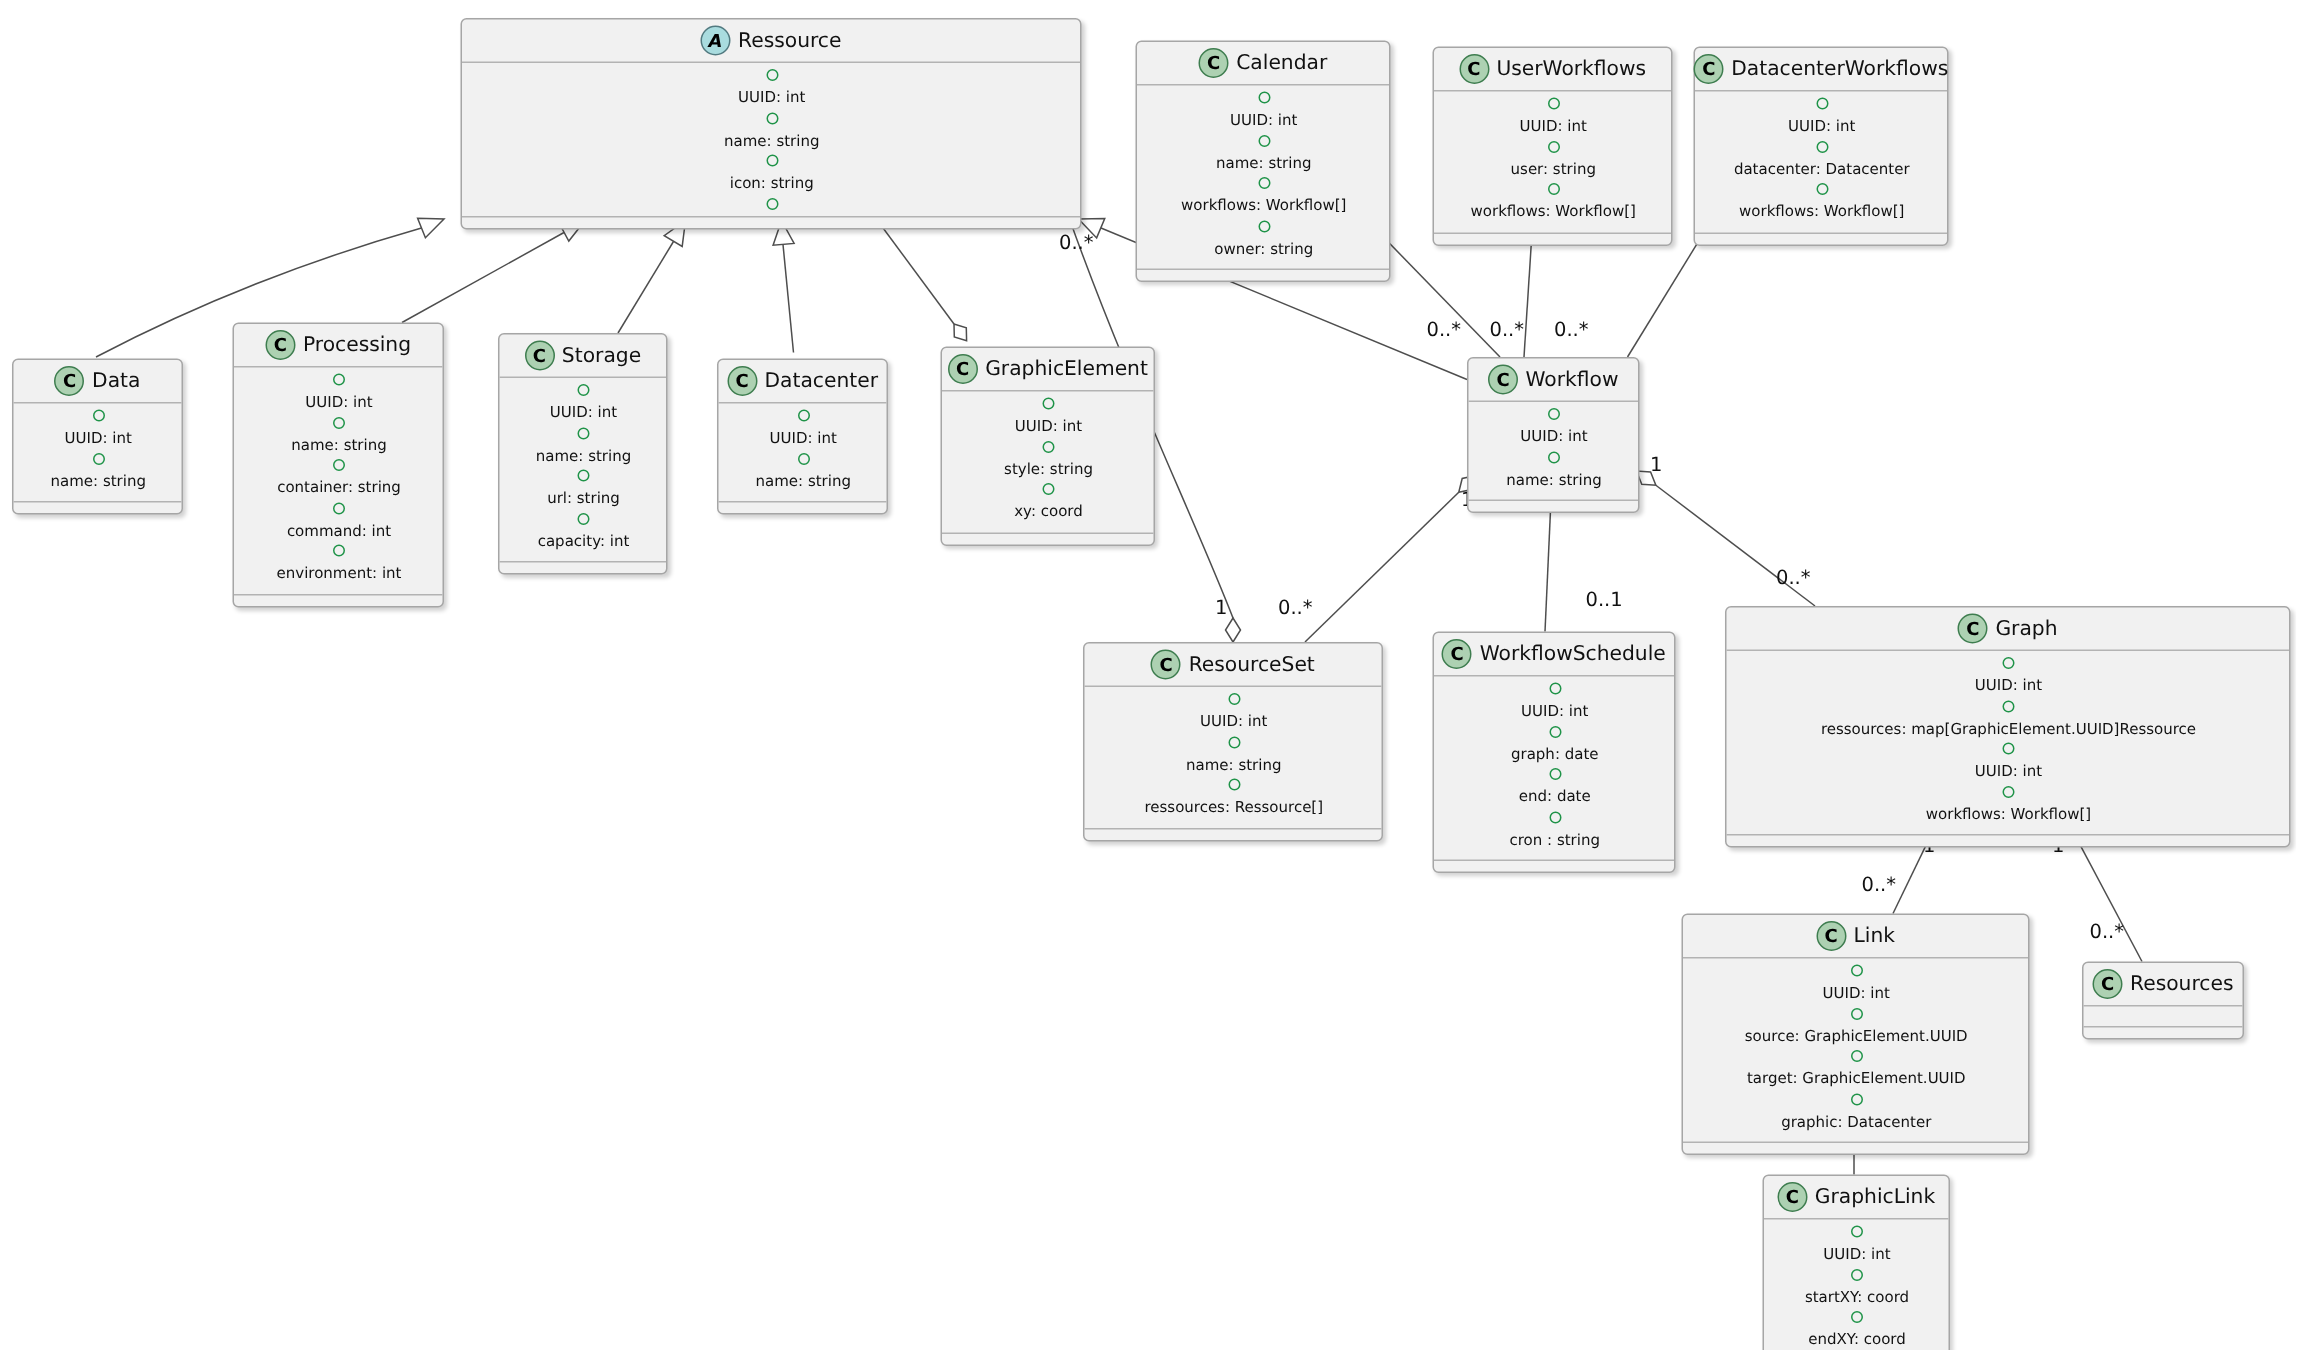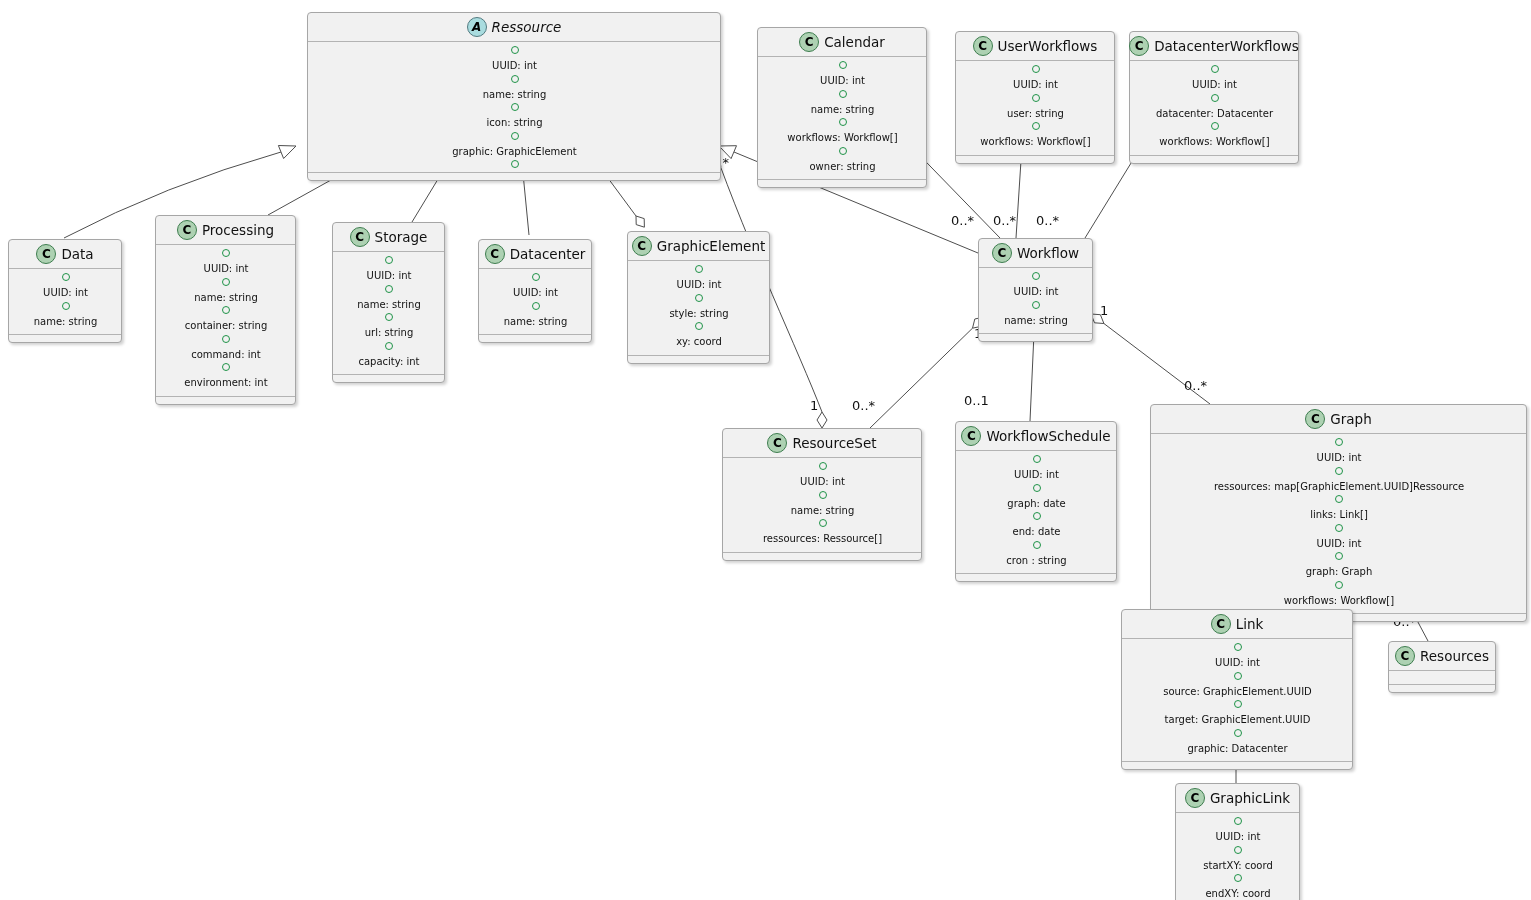--- a/index.html
+++ b/index.html
@@ -10,21 +10,21 @@
   svg.edges polygon{stroke:#4e4e4e;stroke-width:1;fill:#ffffff;}
 
   .uml-class{position:absolute;background:#f1f1f1;border:1px solid #a6a6a6;border-radius:4px;
              box-shadow:2px 2px 3px rgba(0,0,0,0.18);}
   .uml-title{display:flex;align-items:center;justify-content:center;gap:5px;
              padding:4px 6px;border-bottom:1px solid #b3b3b3;font-size:13.5px;white-space:nowrap;}
   .circ{width:18px;height:18px;border-radius:50%;background:#ADD1B2;border:1px solid #3E7D4F;
         display:flex;align-items:center;justify-content:center;
         font-weight:bold;font-size:12px;color:#000;flex:0 0 auto;}
   .circ.abstract{background:#A9DCDF;border-color:#527A80;font-style:italic;}
-  .tname.italic{font-style:italic;}
+  .tname.italic{}
   .uml-attrs{padding:4px 4px 4px 5px;border-bottom:1px solid #b3b3b3;min-height:5px;}
   .attr-row{display:flex;align-items:center;gap:4px;font-size:10px;line-height:16.5px;white-space:nowrap;flex-direction:column;}
   .field-icon{width:6px;height:6px;border-radius:50%;border:1px solid #1f9348;background:transparent;flex:0 0 auto;}
   .uml-methods{height:7px;}
   .mult{position:absolute;font-size:13px;line-height:13px;color:#111;white-space:nowrap;}
 </style>
 </head>
 <body>
 
 <div class="canvas">
@@ -73,21 +73,21 @@
     <polygon points="1377,545 1376.4,554.4 1384.5,559.1 1385.2,549.7"></polygon>
 
     <line x1="1236" y1="721" x2="1236" y2="783"></line>
   </svg>
 
   <span class="mult" style="left:706px;top:156px">0..*</span>
   <span class="mult" style="left:810px;top:399px">1</span>
   <span class="mult" style="left:974px;top:327px">1</span>
   <span class="mult" style="left:852px;top:399px">0..*</span>
   <span class="mult" style="left:1019px;top:326px">1</span>
-  <span class="mult" style="left:964px;top:394px">0..1</span>
+  <span class="mult" style="left:1057px;top:394px">0..1</span>
   <span class="mult" style="left:1100px;top:304px">1</span>
   <span class="mult" style="left:1184px;top:379px">0..*</span>
   <span class="mult" style="left:894px;top:146px">1</span>
   <span class="mult" style="left:951px;top:214px">0..*</span>
   <span class="mult" style="left:1013px;top:140px">1</span>
   <span class="mult" style="left:993px;top:214px">0..*</span>
   <span class="mult" style="left:1141px;top:141px">1</span>
   <span class="mult" style="left:1036px;top:214px">0..*</span>
   <span class="mult" style="left:1282px;top:558px">1</span>
   <span class="mult" style="left:1241px;top:584px">0..*</span>
@@ -107,24 +107,20 @@
         <div class="attr-row">
           <span class="field-icon"></span>
           <span>name: string</span>
         </div>
         <div class="attr-row">
           <span class="field-icon"></span>
           <span>icon: string</span>
         </div>
         <div class="attr-row">
           <span class="field-icon"></span>
-          <span>graphic: GraphicElement</span>
-        </div>
-        <div class="attr-row">
-          <span class="field-icon"></span>
         </div>
       </div>
     <div class="uml-methods"></div>
   </div>
 
   <div class="uml-class" style="left:757px;top:27px;width:168px">
     <div class="uml-title">
       <span class="circ">C</span>
       <span class="tname">Calendar</span>
     </div>
@@ -382,29 +378,21 @@
         <div class="attr-row">
           <span class="field-icon"></span>
           <span>UUID: int</span>
         </div>
         <div class="attr-row">
           <span class="field-icon"></span>
           <span>ressources: map[GraphicElement.UUID]Ressource</span>
         </div>
         <div class="attr-row">
           <span class="field-icon"></span>
-          <span>links: Link[]</span>
-        </div>
-        <div class="attr-row">
-          <span class="field-icon"></span>
-          <span>UUID: int</span>
-        </div>
-        <div class="attr-row">
-          <span class="field-icon"></span>
-          <span>graph: Graph</span>
+          <span>UUID: int</span>
         </div>
         <div class="attr-row">
           <span class="field-icon"></span>
           <span>workflows: Workflow[]</span>
         </div>
       </div>
     <div class="uml-methods"></div>
   </div>
 
   <div class="uml-class" style="left:1121px;top:609px;width:230px">

